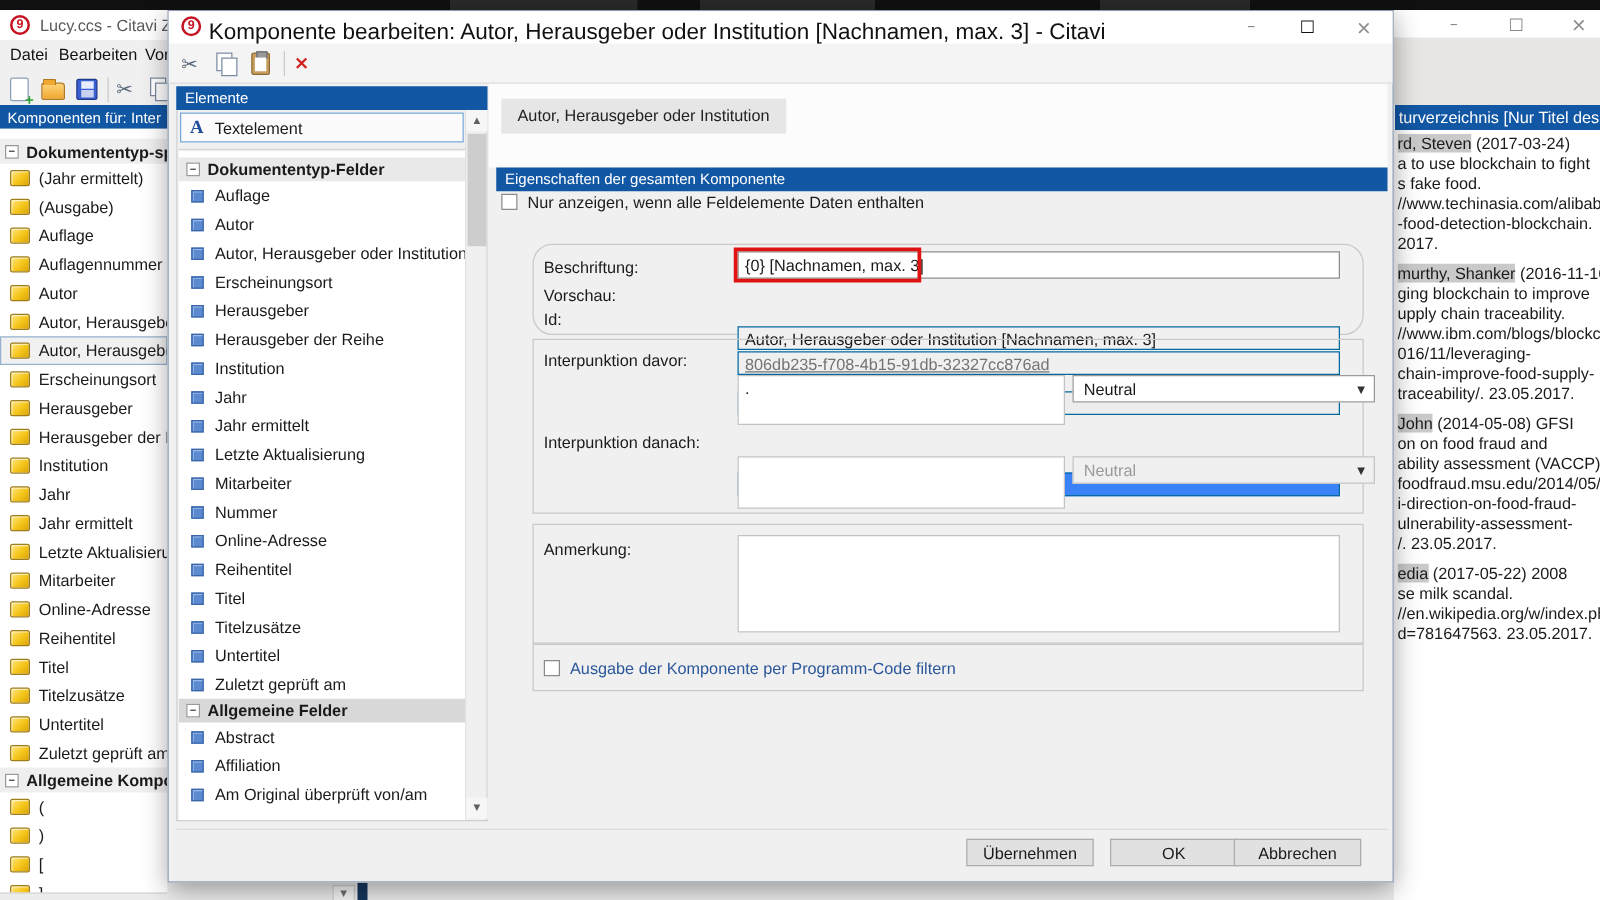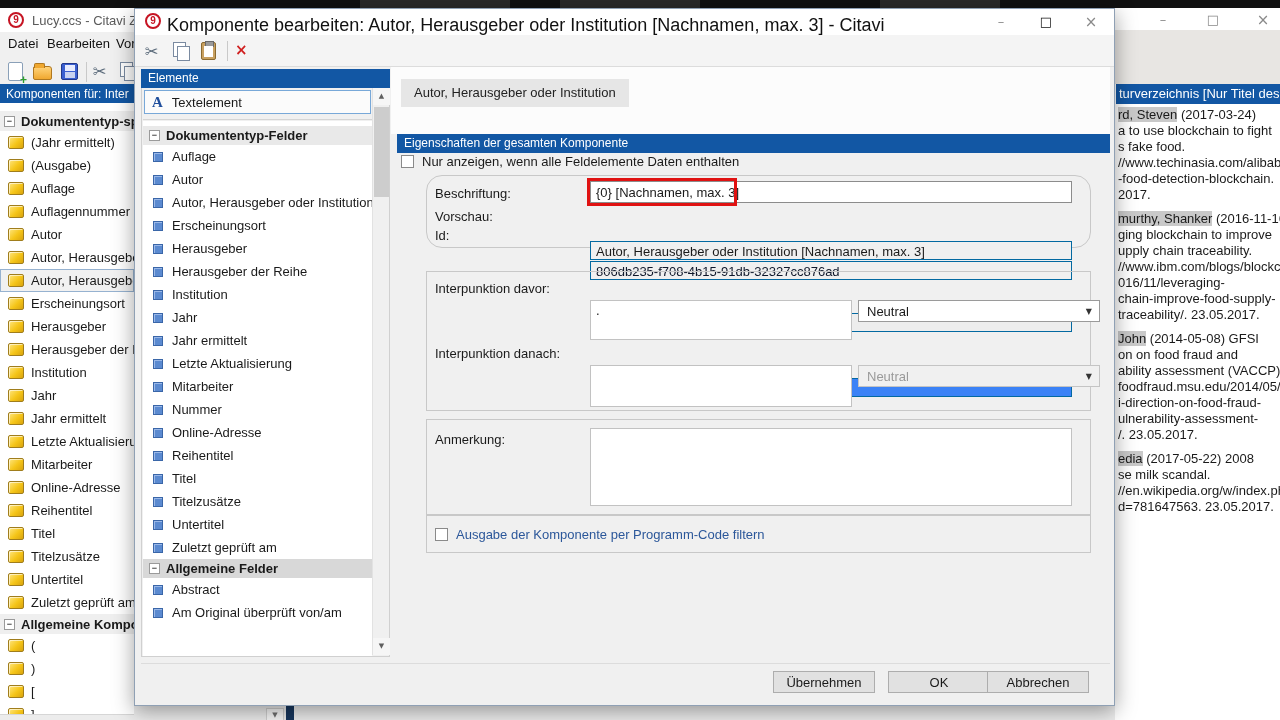--- a/index.html
+++ b/index.html
@@ -96,21 +96,21 @@
   .chip { position:absolute; left:10px; top:12px; height:28px; background:#e6e6e6; padding:6px 13px 0 13px; font-size:13px; color:#222; }
   .main-header { position:absolute; left:262px; top:125px; width:713px; height:19px; background:#1257a4; color:#fff; font-size:12px; padding:2px 0 0 7px; }
   .checkbox { width:13px; height:13px; background:#fff; border:1px solid #8a8a8a; flex:none; }
   .cbrow { position:absolute; display:flex; align-items:center; gap:8px; }
 
   .groupbox { position:absolute; left:291px; width:665px; border:1px solid #c8c8c8; }
   .flabel { position:absolute; left:8px; font-size:13px; color:#1a1a1a; }
   .ffield { position:absolute; left:163px; width:482px; font-size:13px; padding:2px 5px 0 5px; white-space:nowrap; overflow:hidden; }
   .f-input { background:#fff; border:1px solid #8c8c8c; height:22px; padding-top:3px; }
   .f-flat  { background:#f0f0f0; border:1px solid #0369a1; height:19px;margin-top:35px; }
-  .f-id { color:#0f172a; }
+  .f-id { color:#737373;text-decoration:underline; }
   .red-annotation { position:absolute; left:160px; top:2px; width:150px; height:28px; border:3px solid #e01212; z-index:5; }
   .f-textarea { position:absolute; left:163px; background:#fff; border:1px solid #c2c2c2; font-size:13px; padding:2px 5px; }
   .dropdown { position:absolute; left:431px; width:242px; height:22px; background:#fff; border:1px solid #9a9a9a; font-size:13px; padding:3px 22px 0 8px; }
   .dropdown .dd-arrow { position:absolute; right:7px; top:6px; font-size:8px; color:#333; font-family:"DejaVu Sans",sans-serif; }
   .dropdown.disabled { background:#f0f0f0; color:#9a9a9a; border-color:#c4c4c4; }
   .filter-label { color:#2b579a; }
 
   .dlg-divider { position:absolute; left:6px; top:654px; width:969px; height:1px; background:#dcdcdc; }
   .btn { position:absolute; top:662px; width:102px; height:22px; background:#e1e1e1; border:1px solid #adadad; text-align:center; font-size:13px; padding-top:3px; }
 </style>
@@ -415,41 +415,45 @@
           <div class="elrow-group darker">
             <div class="collapse-box">−</div>
             <div class="">Allgemeine Felder</div>
           </div>
           <div class="elrow-item">
             <div class="icon-field"></div>
             <div class="">Abstract</div>
           </div>
           <div class="elrow-item">
             <div class="icon-field"></div>
+            <div class="">Affiliation</div>
+          </div>
+          <div class="elrow-item">
+            <div class="icon-field"></div>
             <div class="">Am Original überprüft von/am</div>
           </div>
         </div>
       <div class="elem-scrollbar">
         <span class="sb-btn" style="top:0;">▲</span>
         <span class="sb-thumb"></span>
         <span class="sb-btn" style="top:550px;">▼</span>
       </div>
     </div>
 
     <div class="main-white">
       <div class="chip">Autor, Herausgeber oder Institution</div>
     </div>
     <div class="main-header">Eigenschaften der gesamten Komponente</div>
 
     <div class="cbrow" style="left:266px;top:145px;">
       <span class="checkbox"></span>
       <span>Nur anzeigen, wenn alle Feldelemente Daten enthalten</span>
     </div>
 
-    <div class="groupbox" style="top:166px;height:73px;border-radius:16px;">
+    <div class="groupbox" style="top:186px;height:73px;border-radius:16px;">
       <span class="flabel" style="top:10px;">Beschriftung:</span>
       <div class="ffield f-input" style="top:5px;">{0} [Nachnamen, max. 3]</div>
       <div class="red-annotation"></div>
       <span class="flabel" style="top:33px;">Vorschau:</span>
       <div class="ffield f-flat" style="top:30px;">Autor, Herausgeber oder Institution [Nachnamen, max. 3]</div>
       <span class="flabel" style="top:52px;">Id:</span>
       <div class="ffield f-flat f-id" style="top:50px;">806db235-f708-4b15-91db-32327cc876ad</div>
     </div>
 
     <div class="groupbox" style="top:262px;height:140px;">

